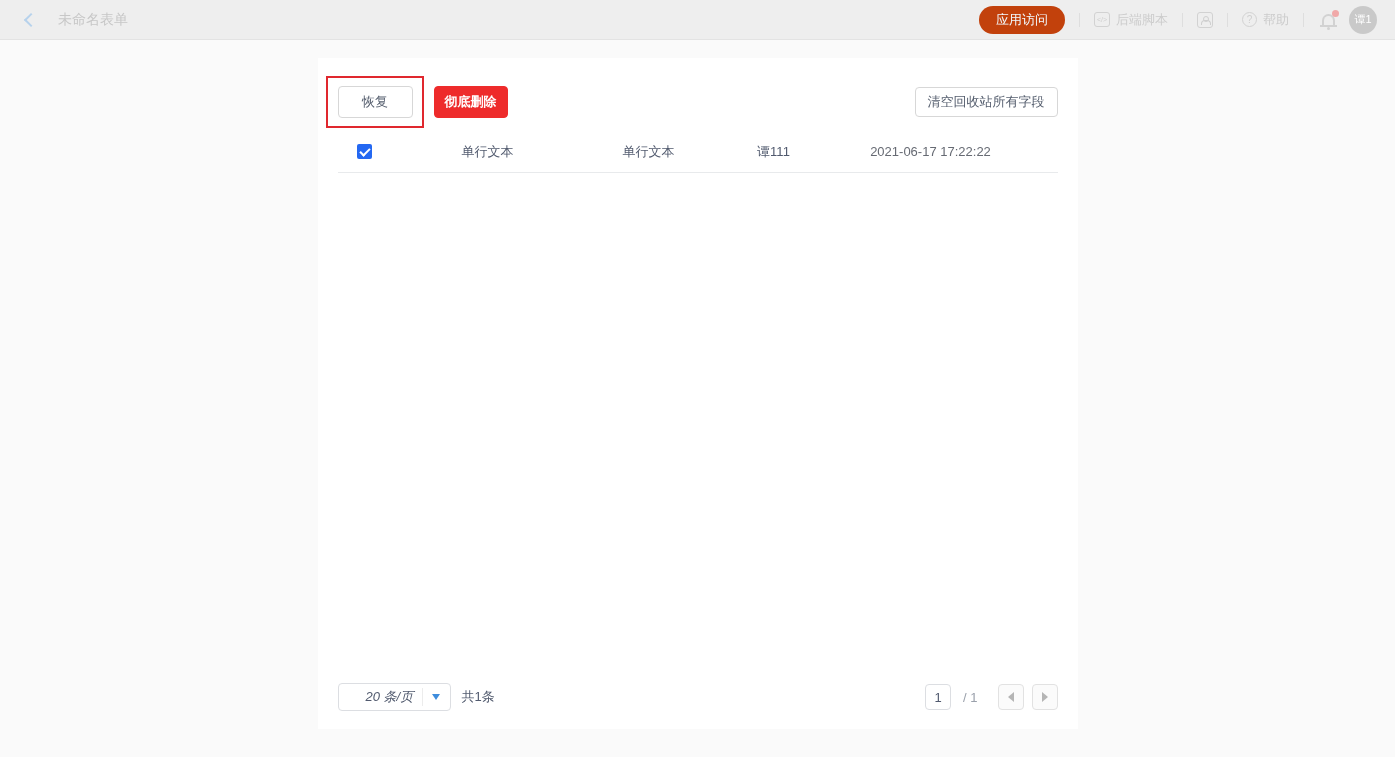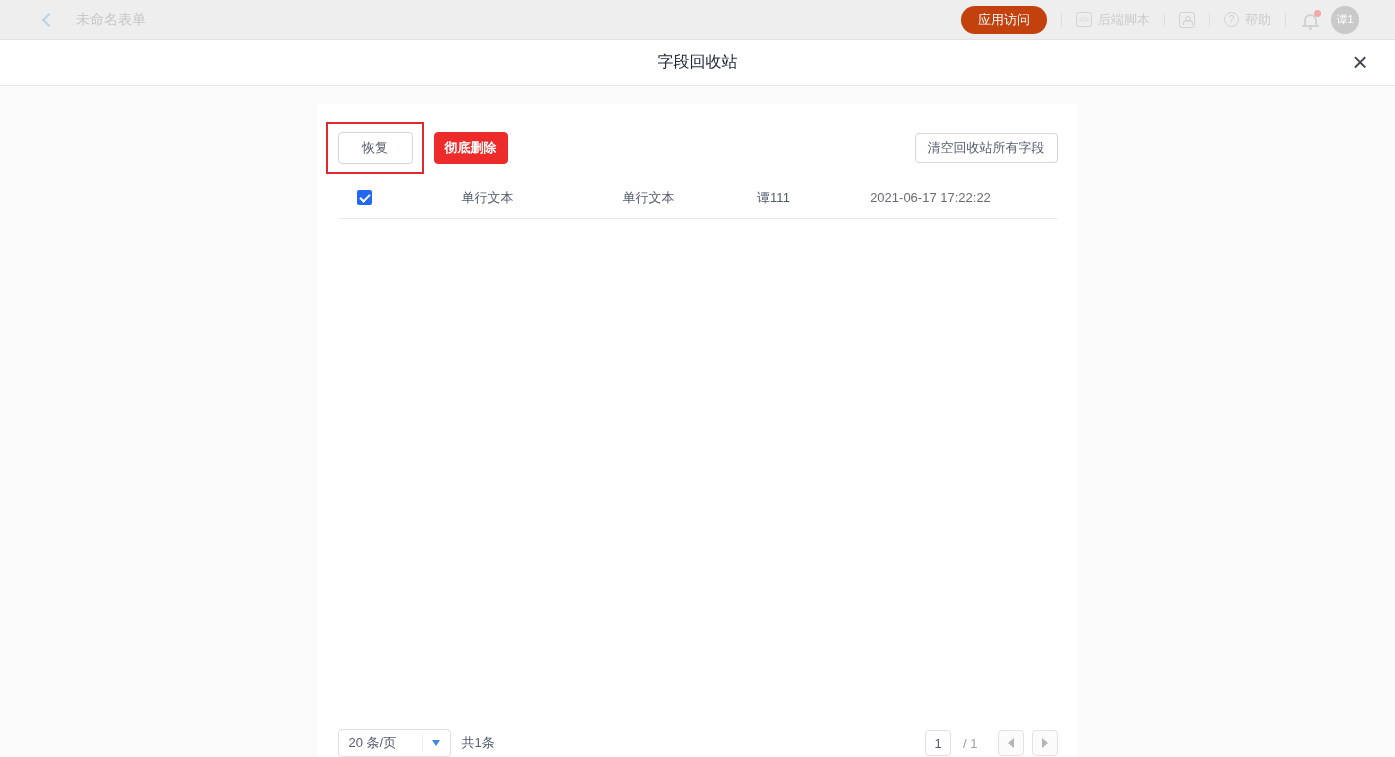--- a/index.html
+++ b/index.html
@@ -3,21 +3,21 @@
 <meta charset="utf-8">
 <style>
   * { margin:0; padding:0; box-sizing:border-box; }
   html,body { width:1395px; height:757px; overflow:hidden;
     font-family:"Liberation Sans","DejaVu Sans",sans-serif; }
   body { background:#fafafa; position:relative; }
 
   
   .topbar { position:absolute; top:0; left:0; width:1395px; height:40px;
     background:#eeeeee; border-bottom:1px solid #e3e3e3;
-    display:flex; align-items:center; padding:0 36px; z-index:1; }
+    display:flex; align-items:center; padding:0 18px; z-index:1; }
   .tb-left { display:flex; align-items:center; gap:22px; }
   .chev-left { width:10px; height:10px; border-left:2px solid #b7d2ec;
     border-bottom:2px solid #b7d2ec; transform:rotate(45deg); margin-left:8px; }
   .tb-title { color:#c7c7c7; font-size:14px; }
   .tb-right { margin-left:auto; display:flex; align-items:center; gap:14px; }
   .pill-btn { height:28px; padding:0 17px; border-radius:15px; background:#c2410c;
     color:#f2f9fe; font-size:13px; display:flex; align-items:center; }
   .tb-div { width:1px; height:14px; background:#dedede; }
   .tb-item { display:flex; align-items:center; gap:6px; color:#cccccc; font-size:13px; }
   .code-icon { width:16px; height:15px; border:1px solid #d2d2d2; border-radius:3px;
@@ -81,21 +81,21 @@
   .checkbox { width:15px; height:15px; background:#2468f2; border-radius:2px;
     position:relative; cursor:pointer; }
   .checkbox::after { content:""; position:absolute; left:4.5px; top:1.5px; width:4px;
     height:8px; border:solid #ffffff; border-width:0 2px 2px 0; transform:rotate(45deg); }
 
   
   .panel-footer { position:absolute; left:20px; right:20px; bottom:18px;
     display:flex; align-items:center; font-size:13px; color:#515a6e; }
   .page-size-select { height:28px; width:113px; border:1px solid #dcdee2; border-radius:4px;
     background:#ffffff; display:flex; align-items:center; cursor:pointer; }
-  .page-size-label { flex:1; padding-left:10px; }
+  .page-size-label { flex:1; padding-left:27px;font-style:italic; }
   .select-arrow-zone { width:28px; height:18px; border-left:1px solid #ececec;
     display:flex; align-items:center; justify-content:center; }
   .tri-down { width:0; height:0; border-left:4.5px solid transparent;
     border-right:4.5px solid transparent; border-top:6px solid #3e8ddd; }
   .total-label { margin-left:11px; }
   .footer-spacer { flex:1; }
   .page-input { width:26px; height:26px; border:1px solid #dcdee2; border-radius:4px;
     text-align:center; font-size:13px; color:#515a6e; background:#ffffff;
     font-family:"Liberation Sans","DejaVu Sans",sans-serif; }
   .page-total { margin:0 12px 0 12px; color:#9aa0ab; }
@@ -138,24 +138,20 @@
       <div class="bell"></div>
       <div class="bell-badge"></div>
     </div>
     <div class="avatar">
       <span>谭1</span>
     </div>
   </div>
 </div>
 
 <div class="modal">
-  <div class="modal-header">
-    <span class="modal-title">字段回收站</span>
-    <span class="modal-close">×</span>
-  </div>
 
   <div class="panel">
 
     <div class="toolbar">
       <div class="restore-wrap">
         <button class="btn btn-default btn-restore">恢复</button>
         <div class="annotation-box"></div>
       </div>
       <button class="btn btn-danger">彻底删除</button>
       <div class="toolbar-spacer"></div>

